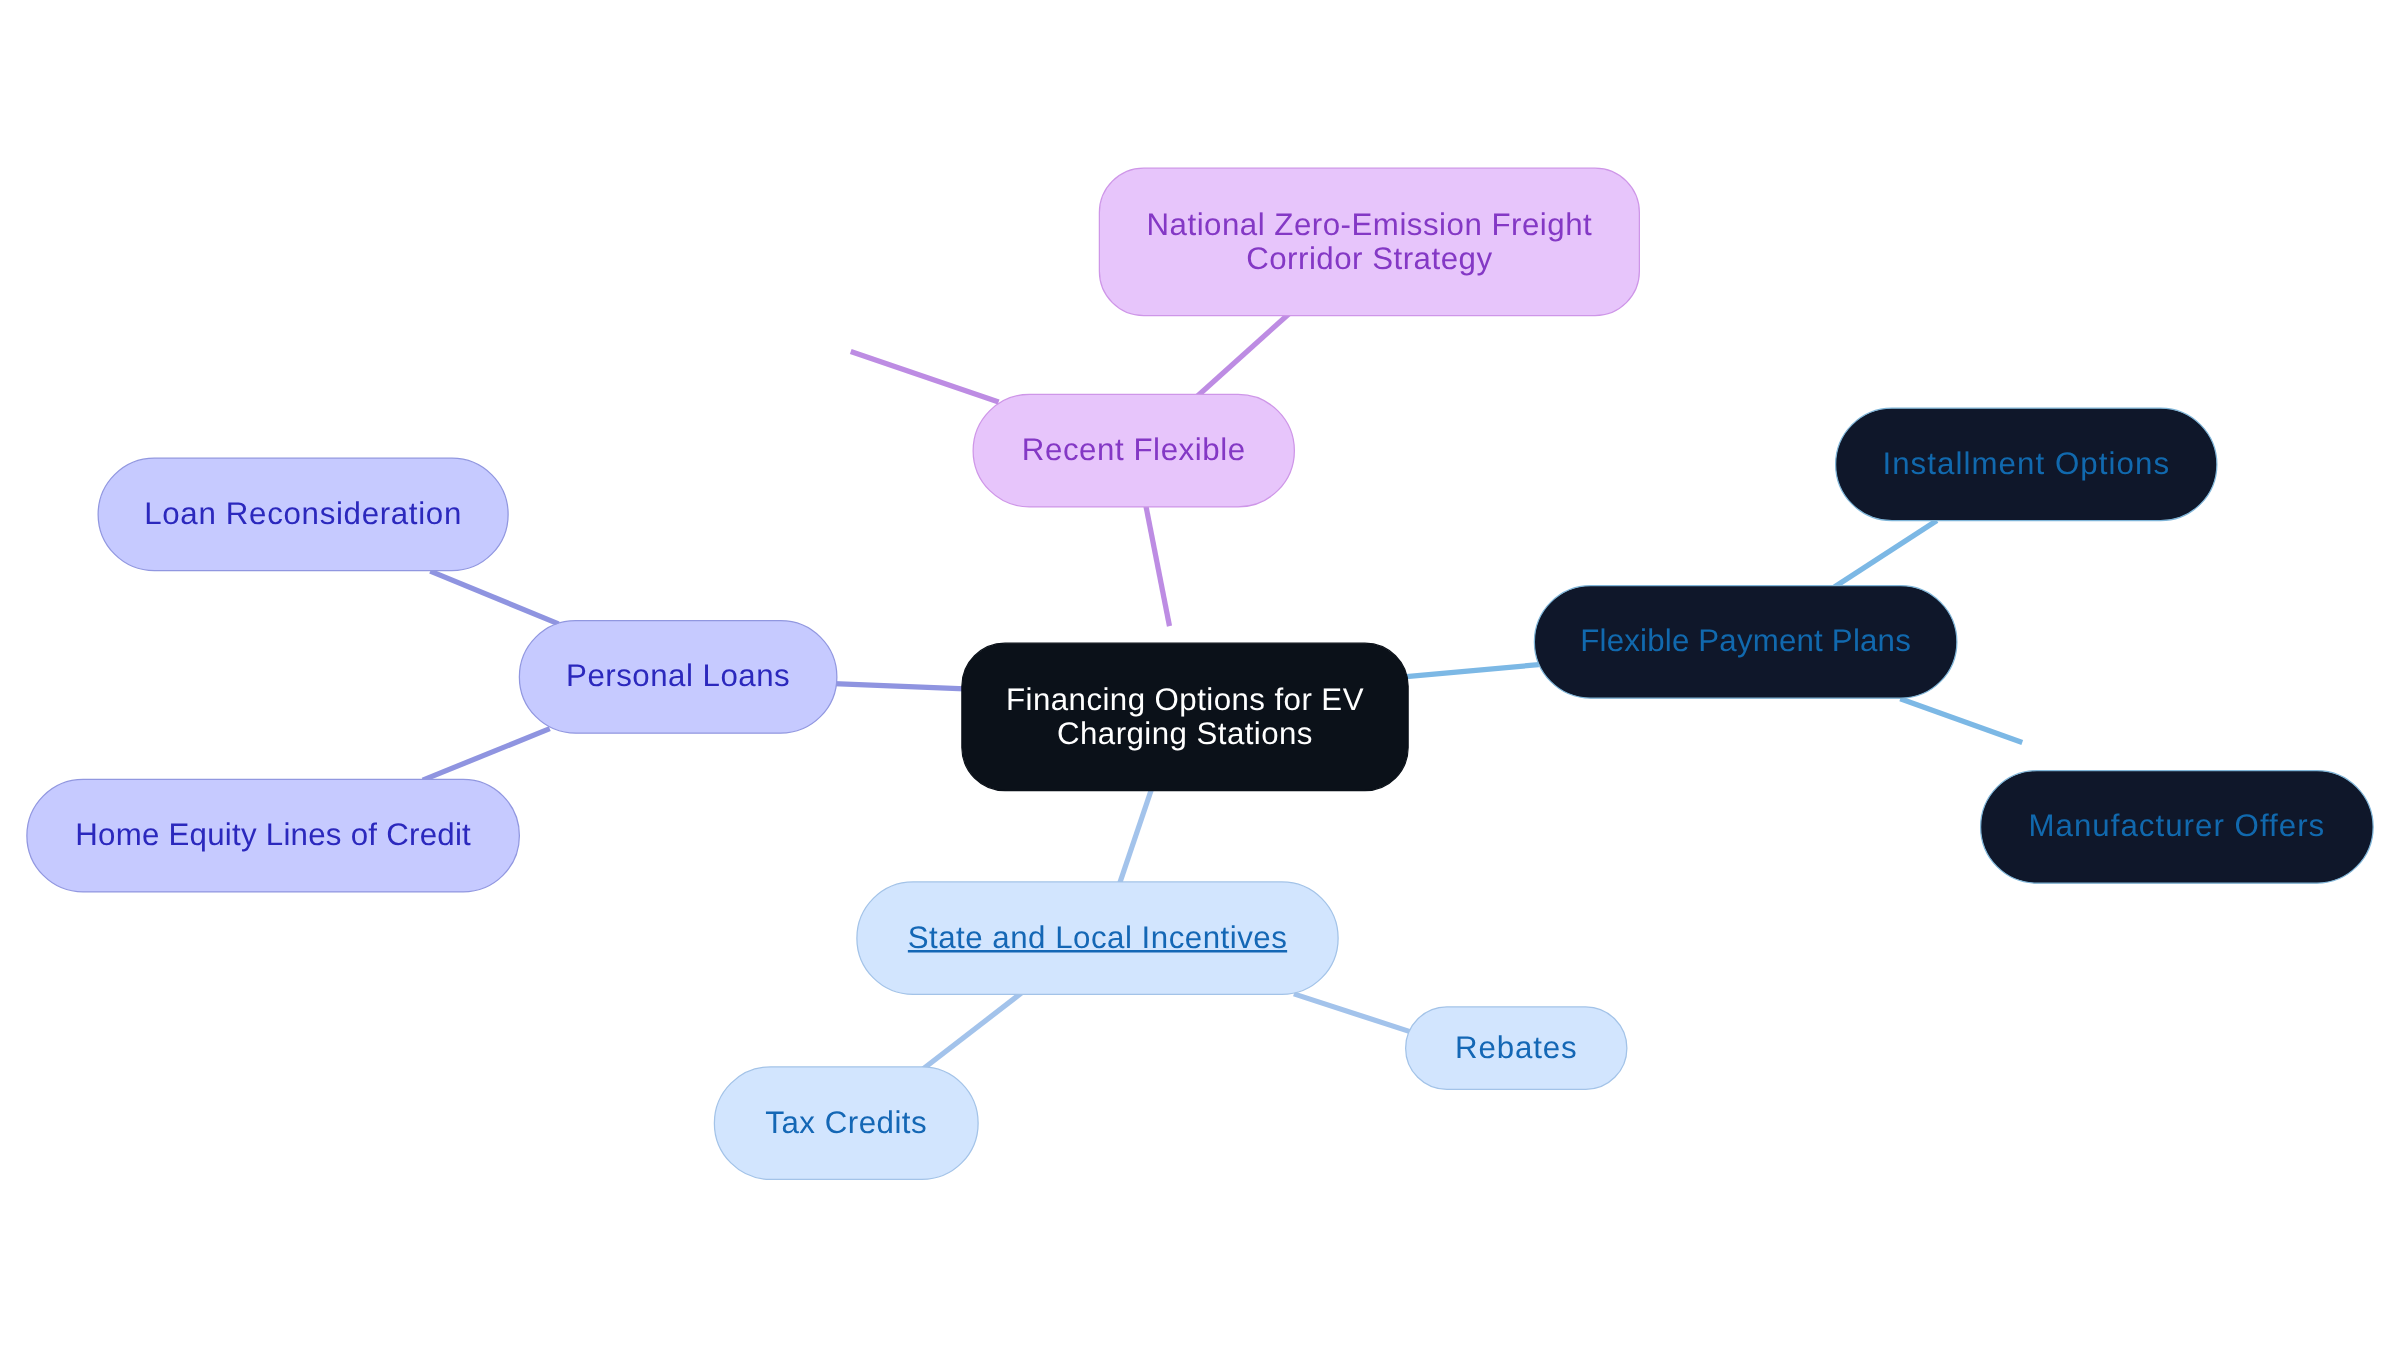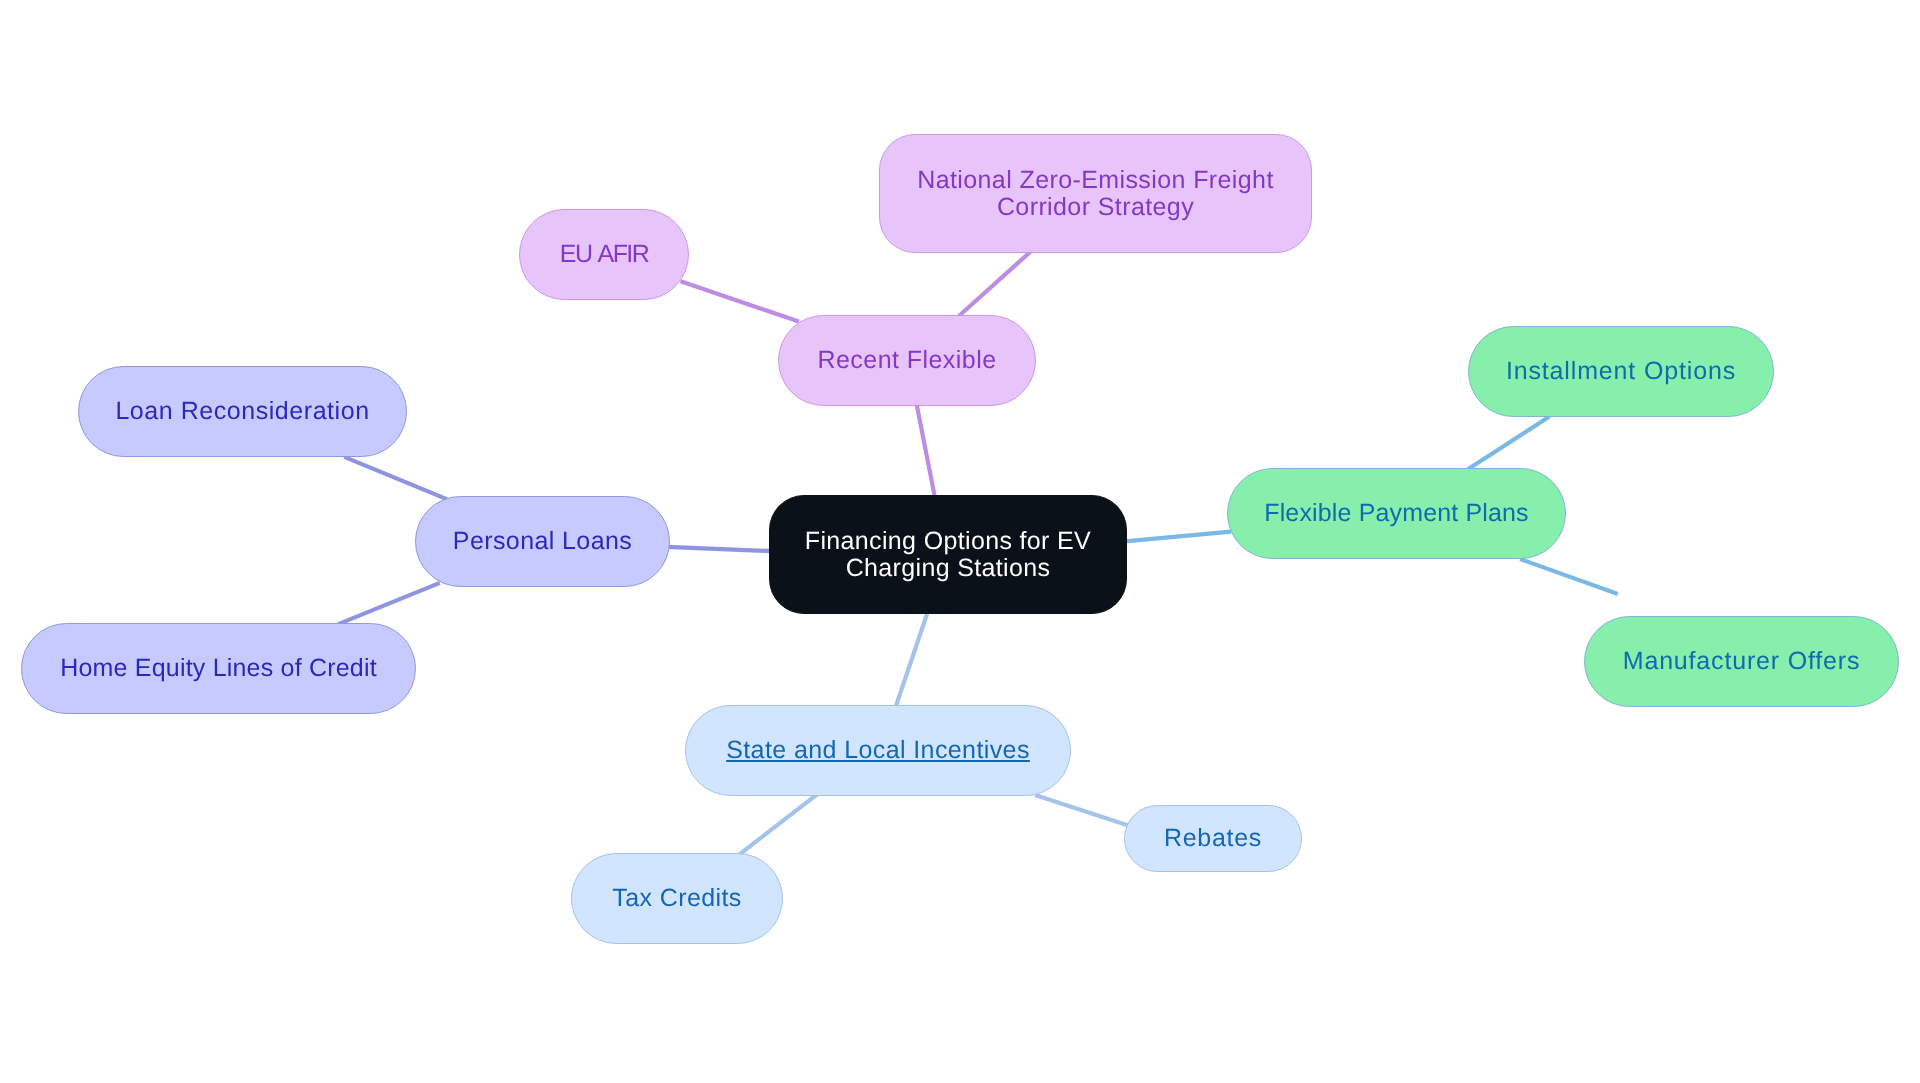--- a/index.html
+++ b/index.html
@@ -9,31 +9,31 @@
   .node{position:absolute;box-sizing:border-box;display:flex;align-items:center;justify-content:center;
         text-align:center;font-family:"Liberation Sans",sans-serif;font-weight:400;
         font-size:25px;line-height:27px;border-style:solid;border-width:1.5px;
         -webkit-font-smoothing:antialiased;text-rendering:geometricPrecision;}
   .node > .lbl{display:block;white-space:pre-line;transform:translateZ(0);}
 
   
   .g-root{background:#0b1119;border-color:#0b1119;color:#ffffff;}
   .g-purple{background:#e7c5fb;border-color:#ce96e8;color:#8438c5;}
   .g-lavender{background:#c6caff;border-color:#9197e0;color:#2b28bd;}
-  .g-blue{background:#86efac;border-color:#7fb5d8;color:#1169ae;}
+  .g-blue{background:#0f172a;border-color:#7fb5d8;color:#1169ae;}
   .g-paleblue{background:#d2e5fe;border-color:#a3c3e8;color:#1467b5;}
 
   .e-purple{stroke:#bd8ce3;}
   .e-lavender{stroke:#8f94e0;}
   .e-blue{stroke:#7cb8e5;}
   .e-paleblue{stroke:#a3c3eb;}
   #edges path{fill:none;stroke-width:4.2;stroke-linecap:butt;}
 
   
-  .n-root{left:769px;top:495px;width:358px;height:119px;border-radius:35px;letter-spacing:0.35px;}
+  .n-root{left:769px;top:514px;width:358px;height:119px;border-radius:35px;letter-spacing:0.35px;}
   .n-nzef{left:879px;top:134px;width:433px;height:119px;border-radius:36px;letter-spacing:0.4px;}
   .n-eu-afir{left:519px;top:209px;width:170px;height:91px;border-radius:45.5px;letter-spacing:-1.6px;word-spacing:2.3px;}
   .n-recent-policies{left:778px;top:315px;width:258px;height:91px;border-radius:45.5px;letter-spacing:0.45px;}
   .n-personal-loans{left:415px;top:496px;width:255px;height:91px;border-radius:45.5px;letter-spacing:0.4px;}
   .n-loan-reconsideration{left:78px;top:366px;width:329px;height:91px;border-radius:45.5px;letter-spacing:0.55px;}
   .n-home-equity{left:21px;top:623px;width:395px;height:91px;border-radius:45.5px;letter-spacing:0.2px;}
   .n-flexible-payment-plans{left:1227px;top:468px;width:339px;height:91px;border-radius:45.5px;letter-spacing:0.15px;}
   .n-installment-options{left:1468px;top:326px;width:306px;height:91px;border-radius:45.5px;letter-spacing:0.85px;}
   .n-manufacturer-offers{left:1584px;top:616px;width:315px;height:91px;border-radius:45.5px;letter-spacing:0.82px;}
   .n-state-local{left:685px;top:705px;width:386px;height:91px;border-radius:45.5px;letter-spacing:0.4px;text-decoration:underline;}
@@ -58,23 +58,20 @@
     <path class="e-paleblue" d="M 927.0,614.2 L 895.0,708.8"></path>
     <path class="e-paleblue" d="M 817.4,794.2 L 737.6,855.8"></path>
     <path class="e-paleblue" d="M 1035.1,795.1 L 1132.9,826.9"></path>
   </svg>
 
   <div class="node g-purple n-nzef">
     <span class="lbl">National Zero-Emission Freight
 Corridor Strategy</span>
   </div>
 
-  <div class="node g-purple n-eu-afir">
-    <span class="lbl">EU AFIR</span>
-  </div>
 
   <div class="node g-purple n-recent-policies">
     <span class="lbl">Recent Flexible</span>
   </div>
 
   <div class="node g-lavender n-loan-reconsideration">
     <span class="lbl">Loan Reconsideration</span>
   </div>
 
   <div class="node g-lavender n-home-equity">

